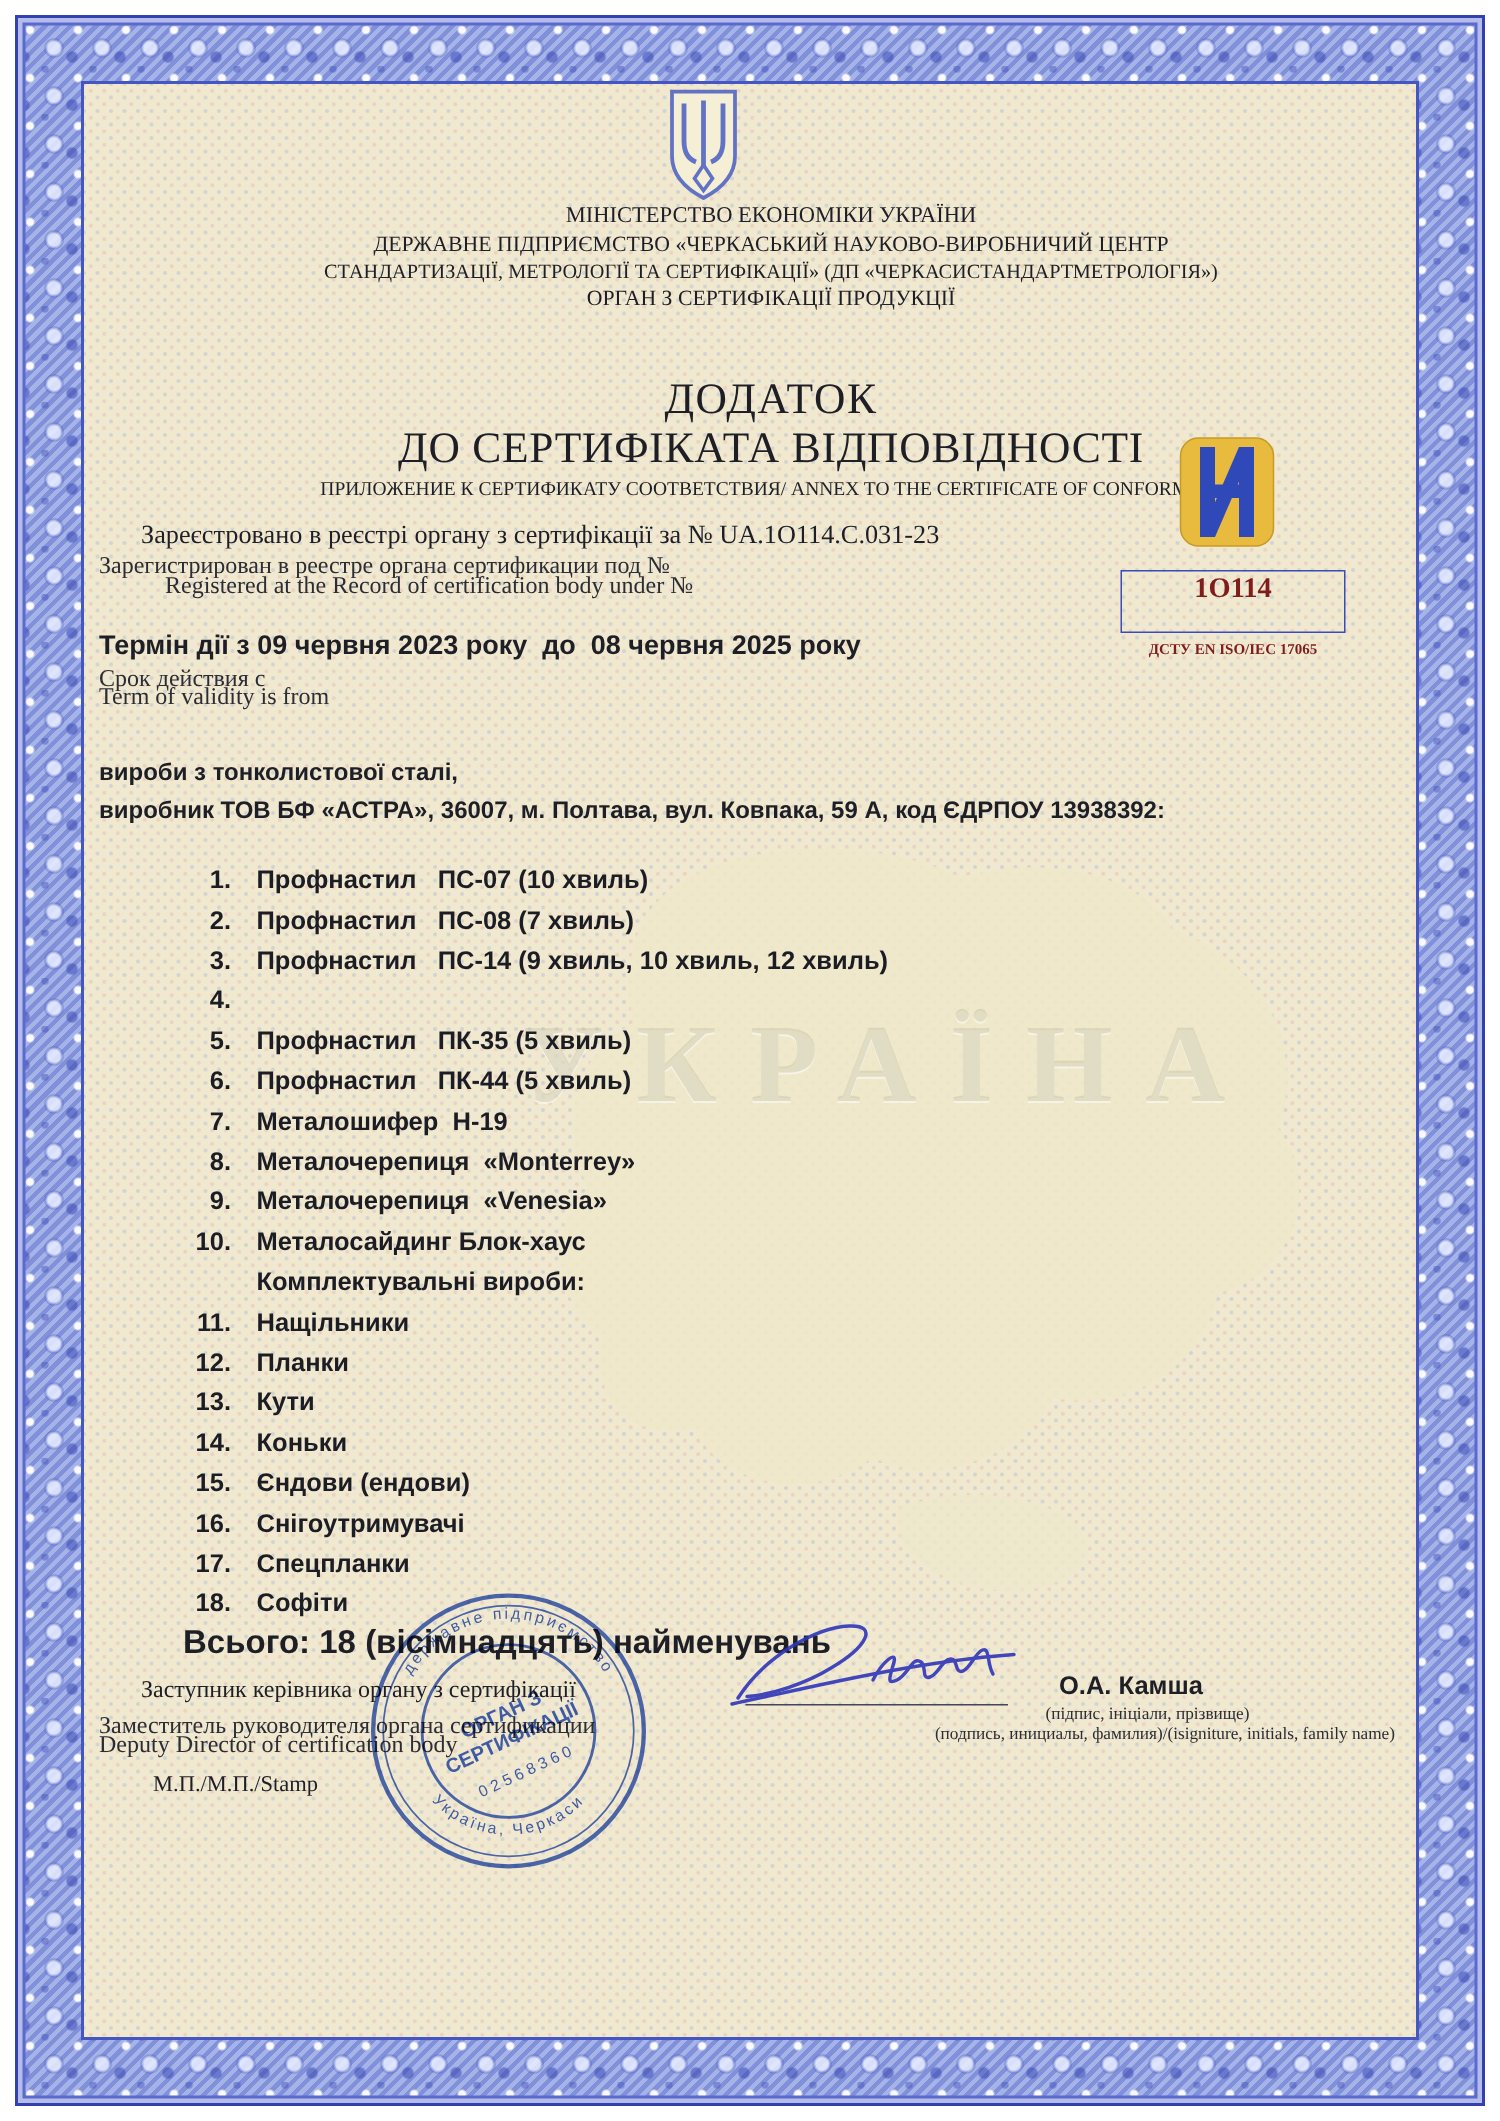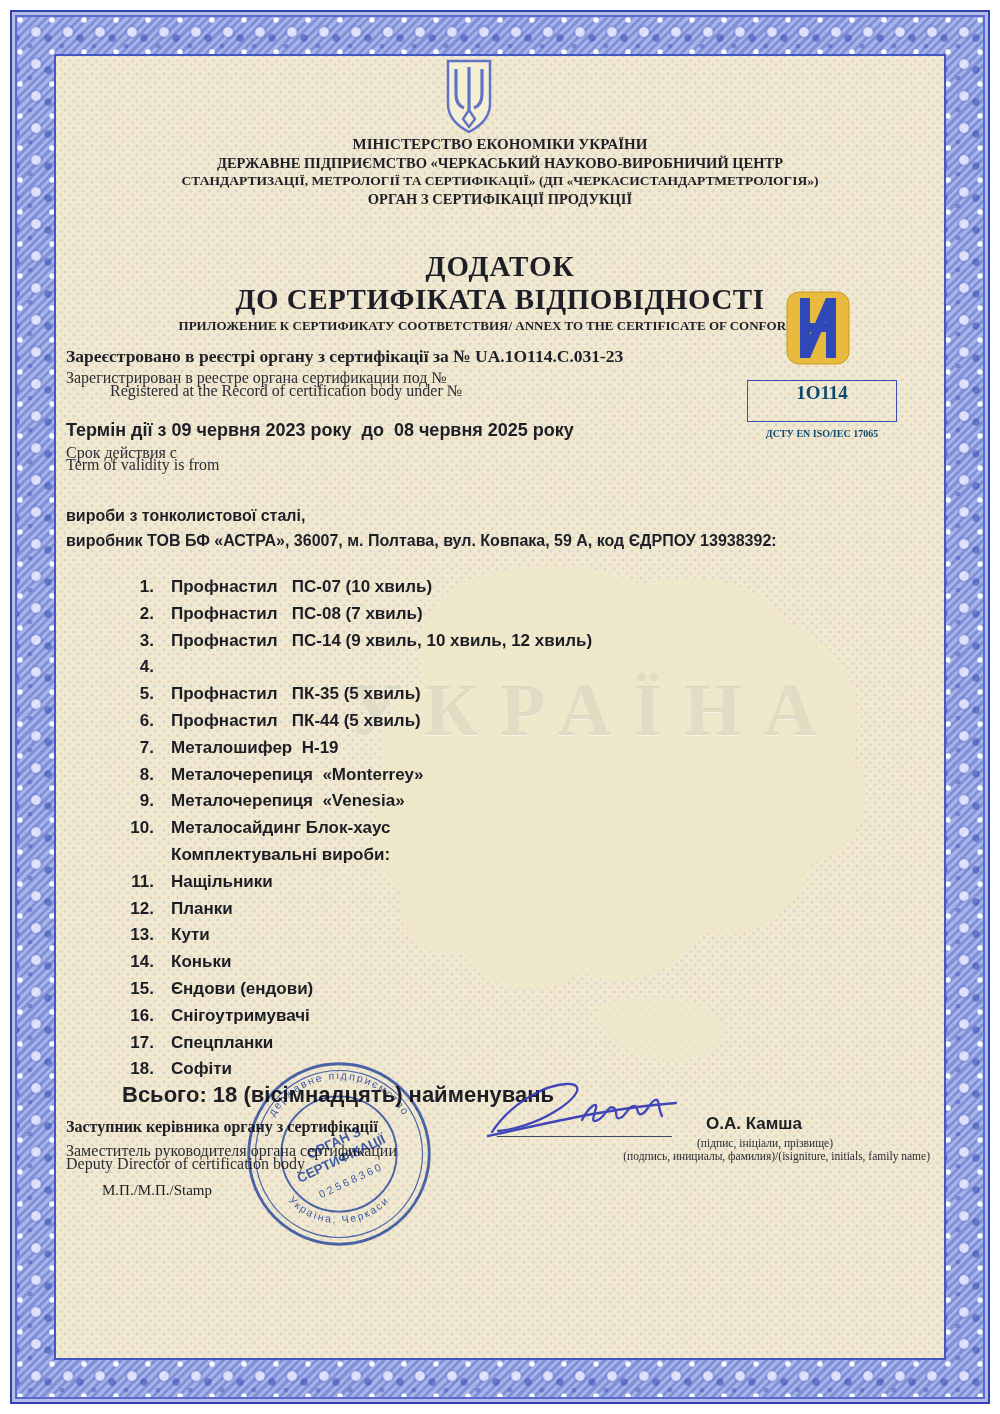--- a/index.html
+++ b/index.html
@@ -18,28 +18,28 @@
         box-shadow: inset 0 0 0 3px rgba(255,255,255,.55), inset 0 0 0 5px #5a6ace;}
   
   .inner{position:absolute;inset:54px;border:2px solid #4656c0;
          background-color:#f0e9cf;
          background-image:
            radial-gradient(circle, rgba(206,124,146,.20) 1px, transparent 1.6px),
            radial-gradient(circle, rgba(110,134,208,.22) 1px, transparent 1.6px);
          background-size:9px 9px,9px 9px;background-position:0 0,4.5px 4.5px;}
   .t{position:absolute;white-space:pre;}
   .center{left:54px;right:54px;text-align:center;}
-  .serifB{font-family:"Liberation Serif",serif;font-weight:bold;}
+  .serifB{font-family:"Liberation Serif",serif;font-weight:normal;padding-left:28px;}
   .sansB{font-family:"Liberation Sans",sans-serif;font-weight:bold;}
   .small{font-size:16px;color:#2c2c34;}
   .wm-text{position:absolute;left:348px;top:668px;font-family:"Liberation Serif",serif;
            font-weight:bold;font-size:74px;letter-spacing:22px;color:rgba(196,188,152,.42);
            text-shadow:0 1px 0 rgba(255,255,255,.5);}
   .codebox{position:absolute;left:747px;top:380px;width:148px;height:40px;border:1.5px solid #3b4bb8;
-           text-align:center;color:#0c4a6e;font-family:"Liberation Serif",serif;font-weight:bold;}
+           text-align:center;color:#7f1d1d;font-family:"Liberation Serif",serif;font-weight:bold;}
   .codebox .l1{font-size:19px;line-height:20px;margin-top:2px;}
   .codebox .l2{font-size:10px;line-height:14px;margin-top:24px;}
   .list{position:absolute;left:118px;top:574px;font-family:"Liberation Sans",sans-serif;
         font-weight:bold;font-size:17px;color:#1c1c24;}
   .row{display:flex;height:26.8px;line-height:26.8px;}
   .row .num{width:36px;text-align:right;}
   .row .lbl{margin-left:17px;white-space:pre;}
   .sig-line{position:absolute;left:497px;top:1136px;width:175px;border-top:1.5px solid #45455c;}
   svg text{font-family:"Liberation Sans",sans-serif;}
 </style>

